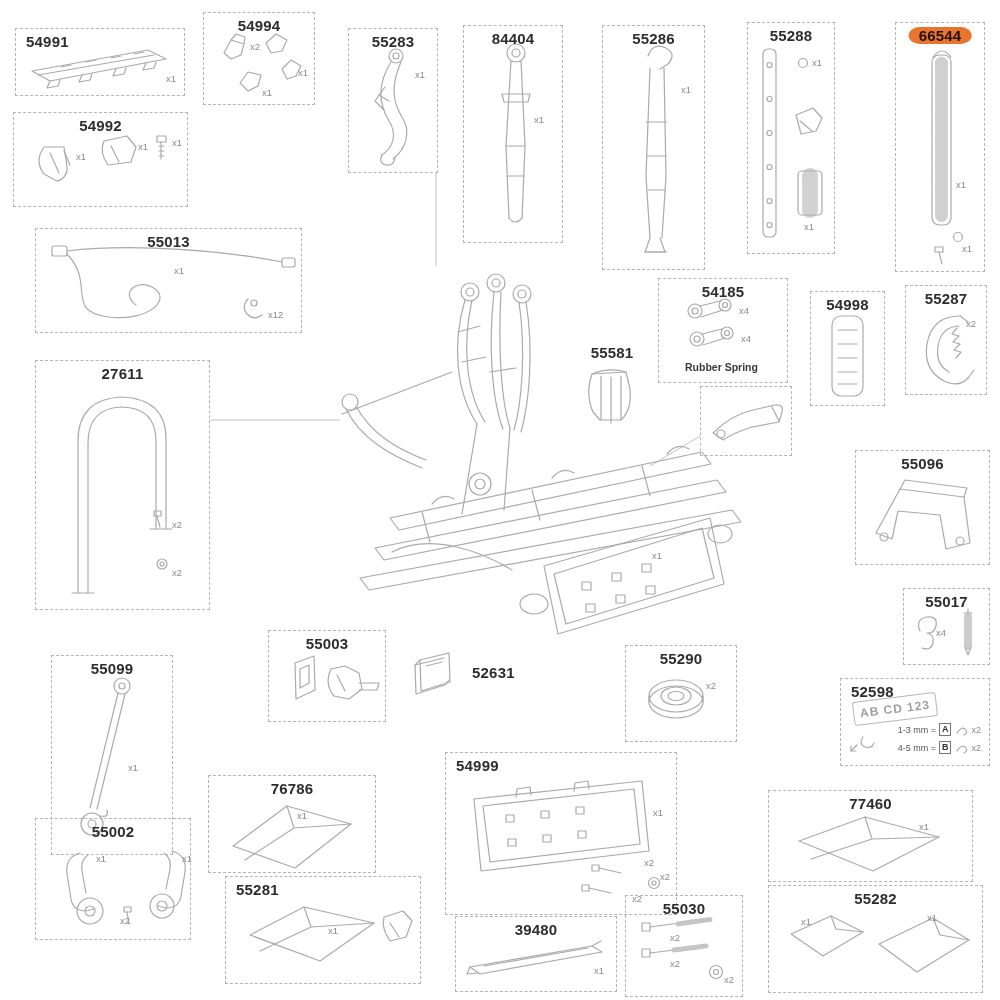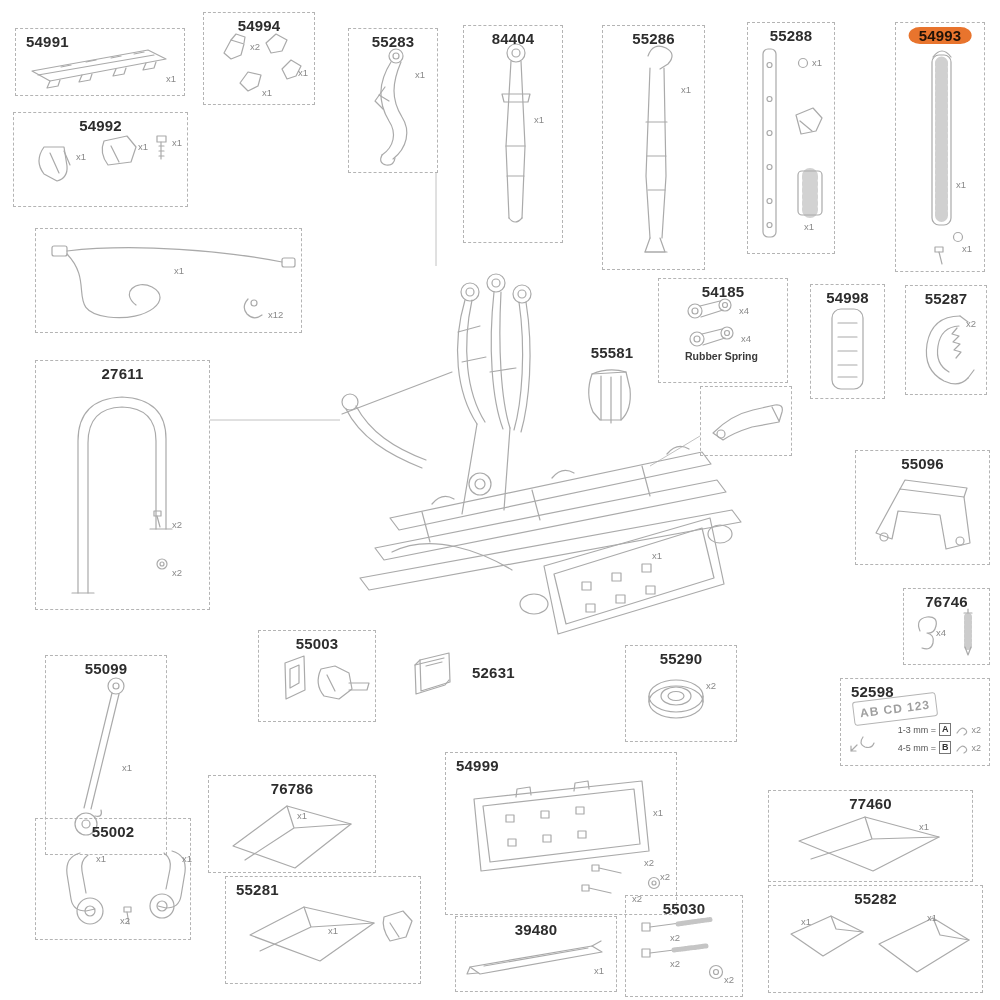--- a/index.html
+++ b/index.html
@@ -150,21 +150,21 @@
     <path d="M48 92 l17 -7 l9 10 l-6 13 l-15 3 Z"></path>
     <path d="M52 98 l12 10"></path>
     <line x1="62" y1="153" x2="62" y2="187" style="stroke-width:16;stroke:#d2d2d2" stroke-dasharray="2.5 4"></line>
     <rect x="50" y="148" width="24" height="44" rx="4"></rect>
   </svg>
   <span class="qty" style="left:64px;top:34px">x1</span>
   <span class="qty" style="left:56px;top:198px">x1</span>
 </div>
 
 <div class="box" style="left:895px;top:22px;width:90px;height:250px">
-  <span class="pn hl">54993</span>
+  <span class="pn hl">66544</span>
   <svg class="art" width="90" height="250">
     <line x1="45.5" y1="40" x2="45.5" y2="194" style="stroke-width:13;stroke:#d0d0d0" stroke-dasharray="2.5 3.5"></line>
     <path d="M37 34 q 9 -12 18 0"></path>
     <rect x="36" y="32" width="19" height="170" rx="7"></rect>
     <circle cx="62" cy="214" r="4.5"></circle>
     <rect x="39" y="224" width="8" height="5"></rect>
     <path d="M43 229 l3 12"></path>
   </svg>
   <span class="qty" style="left:60px;top:156px">x1</span>
   <span class="qty" style="left:66px;top:220px">x1</span>
@@ -181,20 +181,21 @@
     <rect x="143" y="23" width="9" height="6"></rect>
     <path d="M147 29 v17"></path>
     <path d="M145 33 h5 M145 38 h5 M145 43 h5"></path>
   </svg>
   <span class="qty" style="left:62px;top:38px">x1</span>
   <span class="qty" style="left:124px;top:28px">x1</span>
   <span class="qty" style="left:158px;top:24px">x1</span>
 </div>
 
 <div class="box" style="left:35px;top:228px;width:267px;height:105px">
+  <span class="pn">55013</span>
   <svg class="art" width="267" height="105">
     <rect x="16" y="17" width="15" height="10" rx="2"></rect>
     <path d="M31 22 C 100 14, 190 22, 246 33"></path>
     <path d="M31 25 C 60 55, 28 82, 72 88 C 112 93, 138 70, 116 58 C 100 50, 84 64, 100 76"></path>
     <rect x="246" y="29" width="13" height="9" rx="2"></rect>
     <path d="M212 70 q -7 8 -1 15 q 7 7 15 1"></path>
     <circle cx="218" cy="74" r="3"></circle>
   </svg>
   <span class="qty" style="left:138px;top:36px">x1</span>
   <span class="qty" style="left:232px;top:80px">x12</span>
@@ -209,32 +210,32 @@
       <circle cx="66" cy="26" r="2.5"></circle>
     <path d="M41 27 L61 22 M42 38 L64 31"></path>
     <circle cx="38" cy="60" r="7"></circle>
       <circle cx="38" cy="60" r="3"></circle>
     <circle cx="68" cy="54" r="6"></circle>
       <circle cx="68" cy="54" r="2.5"></circle>
     <path d="M43 55 L63 50 M44 66 L66 59"></path>
   </svg>
   <span class="qty" style="left:80px;top:26px">x4</span>
   <span class="qty" style="left:82px;top:54px">x4</span>
-  <span class="note" style="left:26px;top:71px">Rubber Spring</span>
+  <span class="note" style="left:26px;top:82px">Rubber Spring</span>
 </div>
 
 <div class="box" style="left:700px;top:386px;width:92px;height:70px">
   <svg class="art" width="92" height="70">
     <path d="M12 46 q 18 -18 40 -23 l22 -5 q 9 -1 7 7 l-3 10 l-27 5 q -19 6 -29 13 Z"></path>
     <path d="M71 20 l7 14"></path>
     <circle cx="20" cy="47" r="4"></circle>
   </svg>
 </div>
 
-<div class="box" style="left:810px;top:284px;width:75px;height:115px">
+<div class="box" style="left:810px;top:291px;width:75px;height:115px">
   <span class="pn">54998</span>
   <svg class="art" width="75" height="115">
     <rect x="21" y="24" width="31" height="80" rx="9"></rect>
     <path d="M27 38 h19 M27 52 h19 M27 66 h19 M27 80 h19 M27 92 h19"></path>
   </svg>
 </div>
 
 <div class="box" style="left:905px;top:285px;width:82px;height:110px">
   <span class="pn">55287</span>
   <svg class="art" width="82" height="110">
@@ -274,31 +275,31 @@
   <span class="pn">55096</span>
   <svg class="art" width="135" height="115">
     <path d="M20 82 L44 38 L108 46 L114 92 L90 98 L84 64 L42 60 L36 88 Z"></path>
     <circle cx="28" cy="86" r="4"></circle>
     <circle cx="104" cy="90" r="4"></circle>
     <path d="M44 38 l5 -9 l62 8 l-3 9"></path>
   </svg>
 </div>
 
 <div class="box" style="left:903px;top:588px;width:87px;height:77px">
-  <span class="pn">76746</span>
+  <span class="pn">55017</span>
   <svg class="art" width="87" height="77">
     <path d="M16 42 q -5 -12 7 -14 q 11 -1 9 9 q -2 8 -9 7 q 8 2 6 10 q -2 8 -11 5"></path>
     <line x1="64" y1="28" x2="64" y2="58" style="stroke-width:8;stroke:#cccccc" stroke-dasharray="2 2.5"></line>
     <path d="M60 24 h8 M64 24 v-4"></path>
     <path d="M61 58 l3 8 l3 -8"></path>
   </svg>
   <span class="qty" style="left:32px;top:38px">x4</span>
 </div>
 
-<div class="box" style="left:258px;top:630px;width:118px;height:92px">
+<div class="box" style="left:268px;top:630px;width:118px;height:92px">
   <span class="pn">55003</span>
   <svg class="art" width="118" height="92">
     <path d="M26 32 l19 -7 l1 34 l-19 9 Z"></path>
     <path d="M31 38 l9 -4 v18 l-9 5 Z"></path>
     <path d="M62 38 q -7 15 3 27 l15 3 l13 -10 l-3 -16 l-14 -7 Z"></path>
     <path d="M90 52 h20 l-2 7 h-18"></path>
     <path d="M68 44 l8 16"></path>
   </svg>
 </div>
 
@@ -342,21 +343,21 @@
   <div class="krow" style="top:62px">
     <span class="ksize">4-5 mm =</span>
     <span class="kbadge">B</span>
     <svg class="art kicon" width="14" height="12">
         <path d="M3 9 q 5 -8 9 -3 q 2 3 -2 5"></path>
       </svg>
     <span class="kqty">x2</span>
   </div>
 </div>
 
-<div class="box" style="left:45px;top:655px;width:122px;height:200px">
+<div class="box" style="left:51px;top:655px;width:122px;height:200px">
   <span class="pn">55099</span>
   <svg class="art" width="122" height="200">
     <circle cx="70" cy="30" r="8"></circle>
       <circle cx="70" cy="30" r="3"></circle>
     <path d="M66 37 L38 152 M73 38 L45 153"></path>
     <circle cx="40" cy="168" r="11"></circle>
       <circle cx="40" cy="168" r="4"></circle>
     <path d="M49 160 q 8 2 6 -6"></path>
   </svg>
   <span class="qty" style="left:76px;top:106px">x1</span>

